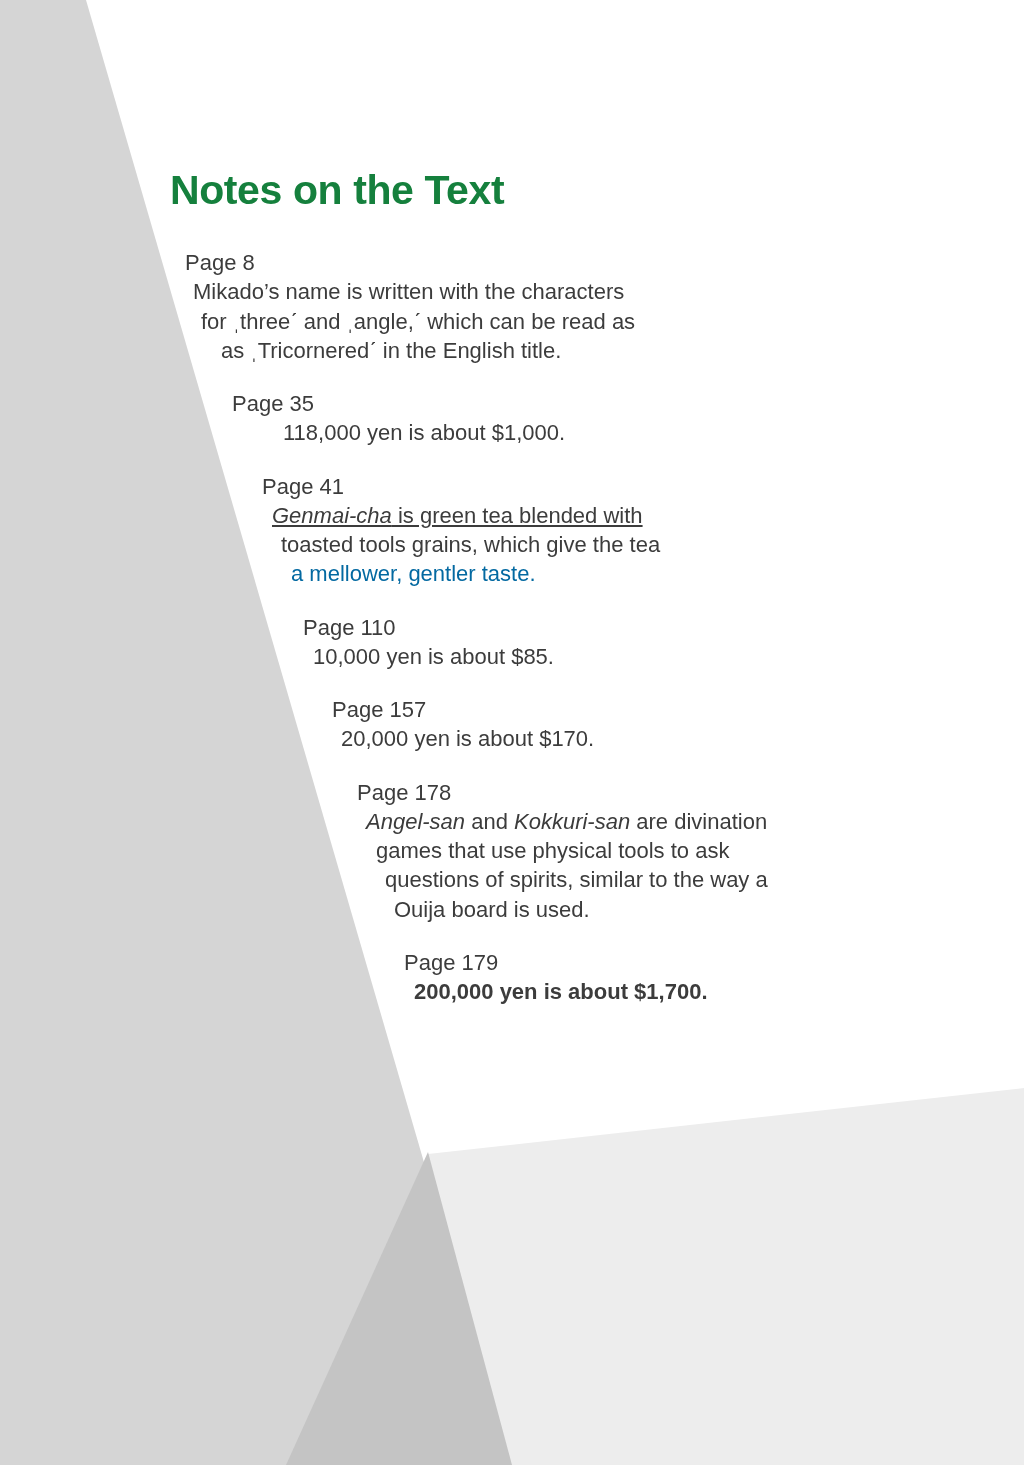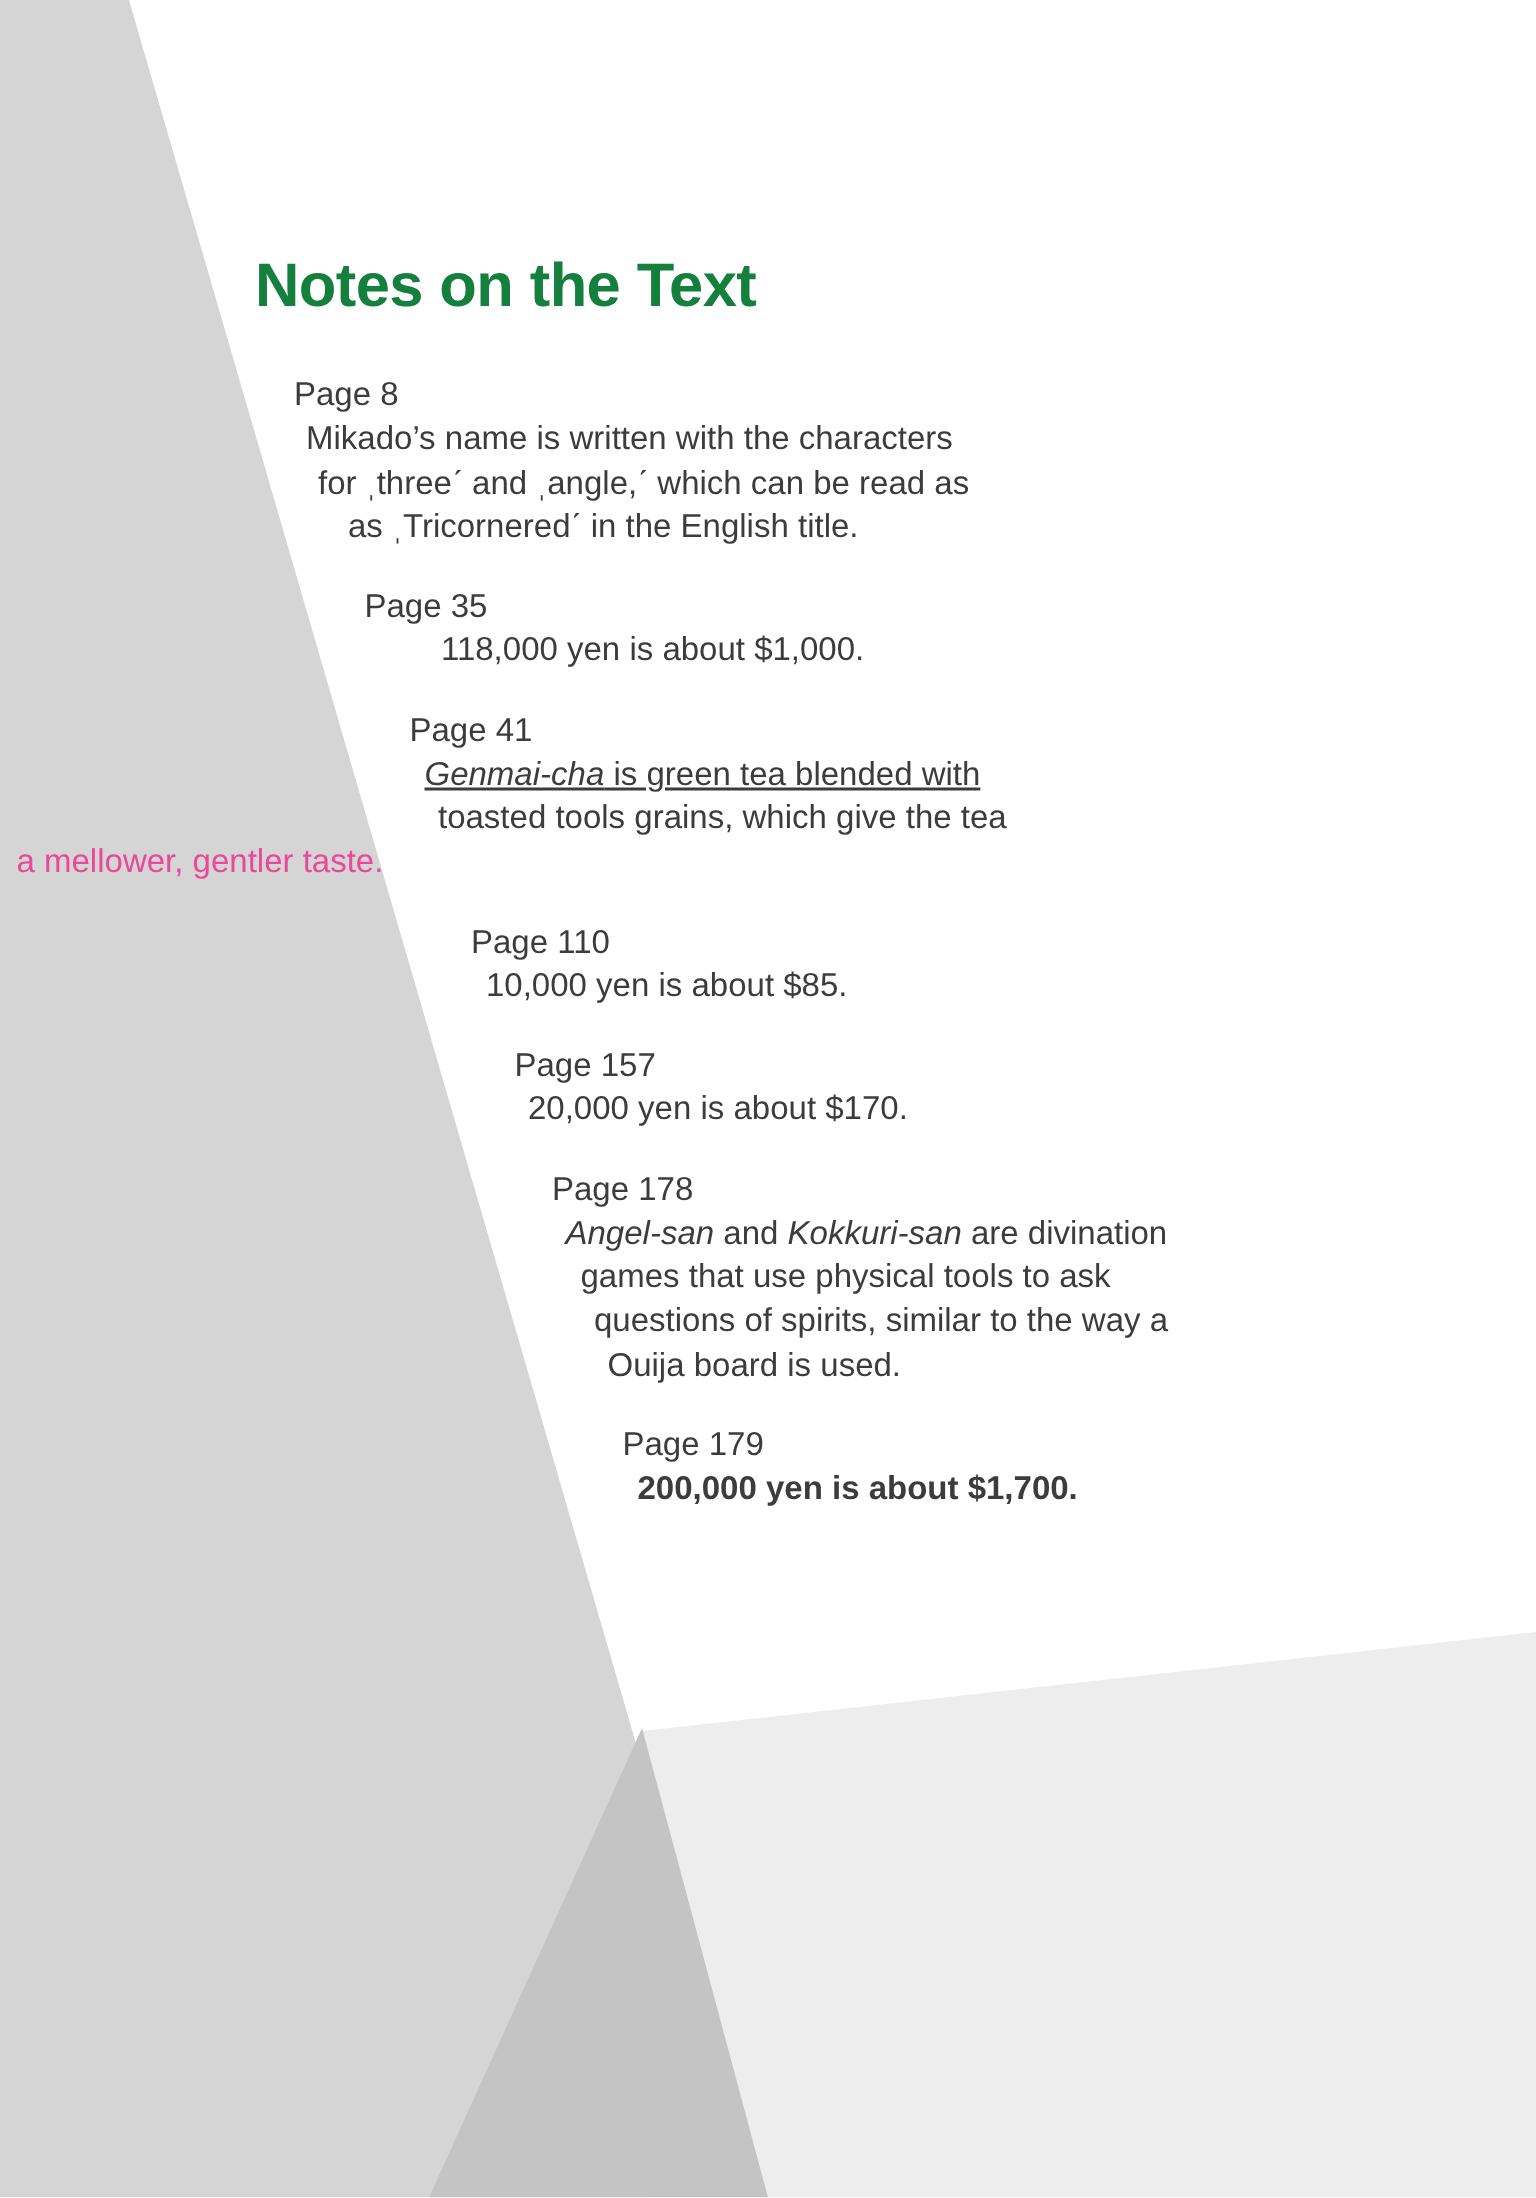--- a/index.html
+++ b/index.html
@@ -39,21 +39,21 @@
     font-weight: bold;
     letter-spacing: -0.4px;
     color: #1c1c1c;
     line-height: 1.0;
     white-space: nowrap;
   }
 
   
   .notes-list {
     position: absolute;
-    left: 11px;
+    left: 0;
     top: 248px;
     width: 932px;
   }
   .note-entry {
     margin: 0 0 24px 0;
   }
   .note-label {
     display: block;
     font-size: 22px;
     color: #3c3c3c;
@@ -101,21 +101,21 @@
           <span class="note-label" style="padding-left: 232px; color: rgb(60, 60, 60);">Page 35</span>
           <span class="note-body">
             <span class="note-line" style="padding-left: 243px; color: rgb(60, 60, 60); margin-left: 40px;">118,000 yen is about $1,000.</span>
           </span>
         </div>
         <div class="note-entry">
           <span class="note-label" style="padding-left: 262px; color: rgb(60, 60, 60);">Page 41</span>
           <span class="note-body">
             <span class="note-line" style="padding-left: 272px; color: rgb(60, 60, 60); text-decoration: underline;"><i>Genmai-cha</i> is green tea blended with</span>
             <span class="note-line" style="padding-left: 281px; color: rgb(60, 60, 60);">toasted tools grains, which give the tea</span>
-            <span class="note-line" style="color: #ec4899;">a mellower, gentler taste.</span>
+            <span class="note-line" style="padding-left: 291px; color: #0369a1;">a mellower, gentler taste.</span>
           </span>
         </div>
         <div class="note-entry">
           <span class="note-label" style="padding-left: 303px; color: rgb(60, 60, 60);">Page 110</span>
           <span class="note-body">
             <span class="note-line" style="padding-left: 313px; color: rgb(60, 60, 60);">10,000 yen is about $85.</span>
           </span>
         </div>
         <div class="note-entry">
           <span class="note-label" style="padding-left: 332px; color: rgb(60, 60, 60);">Page 157</span>

